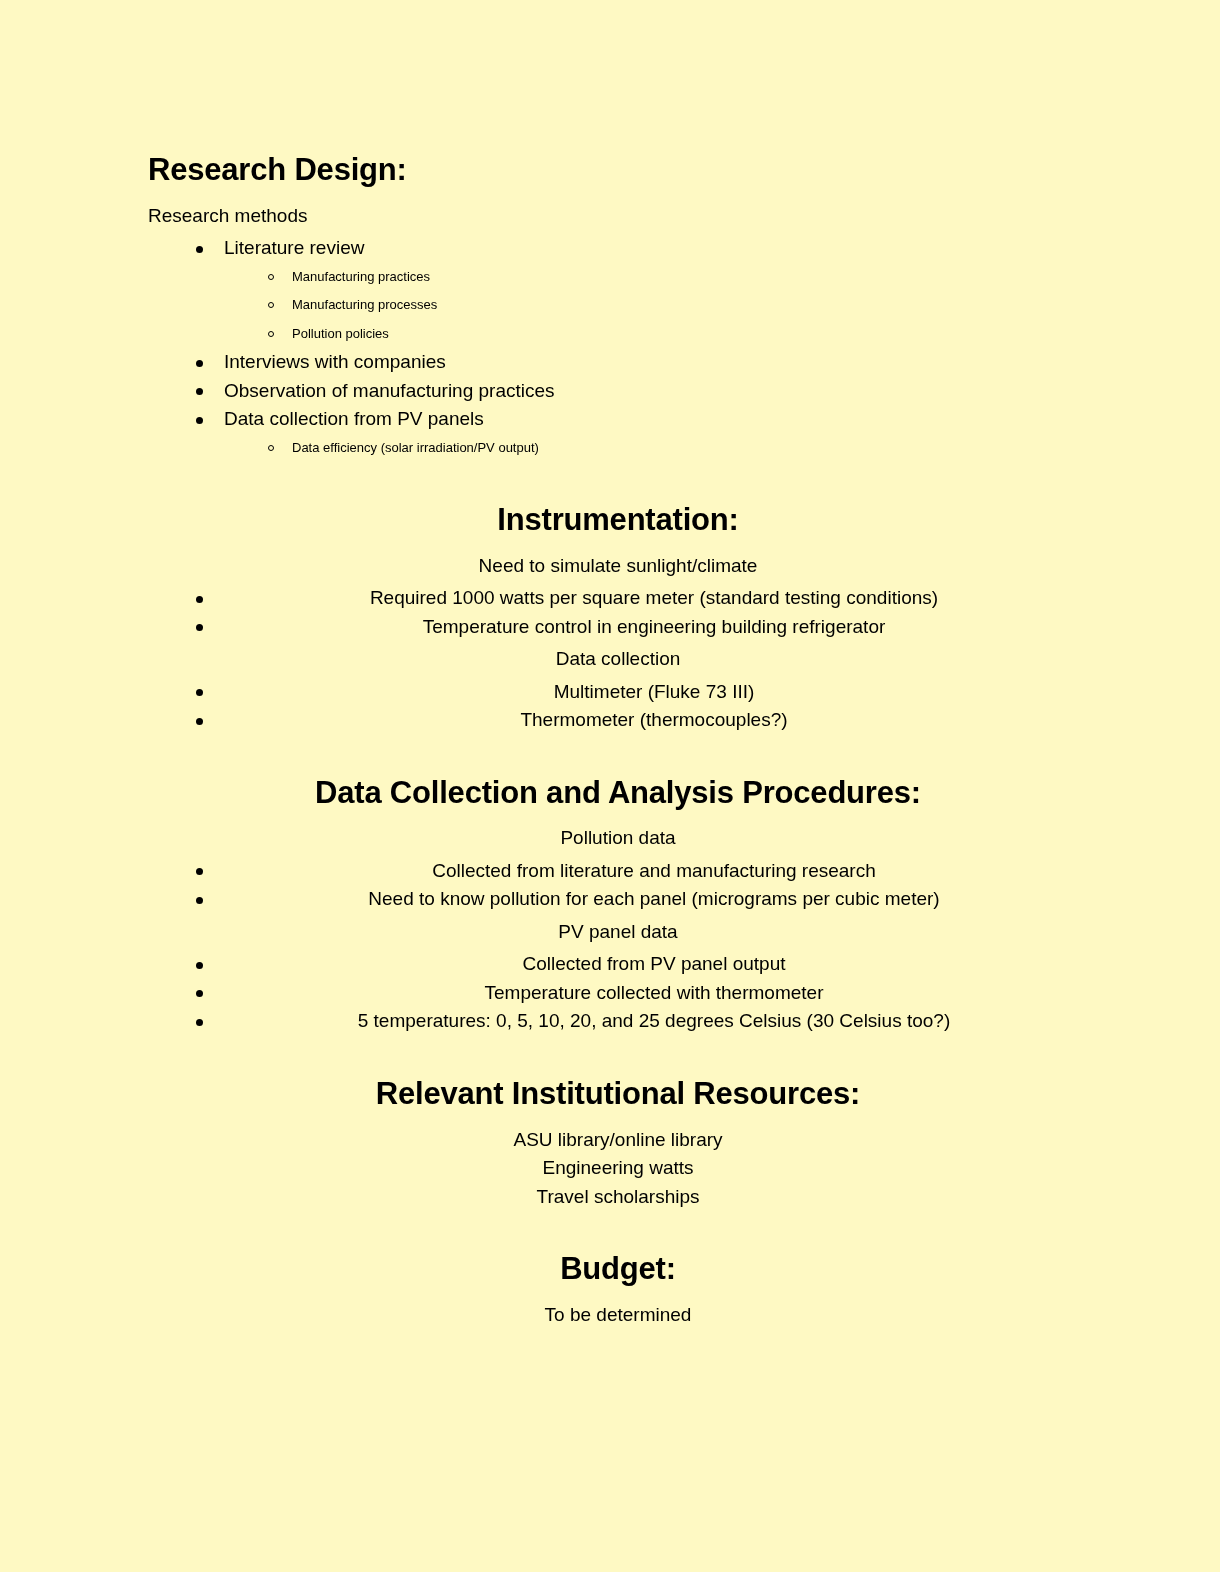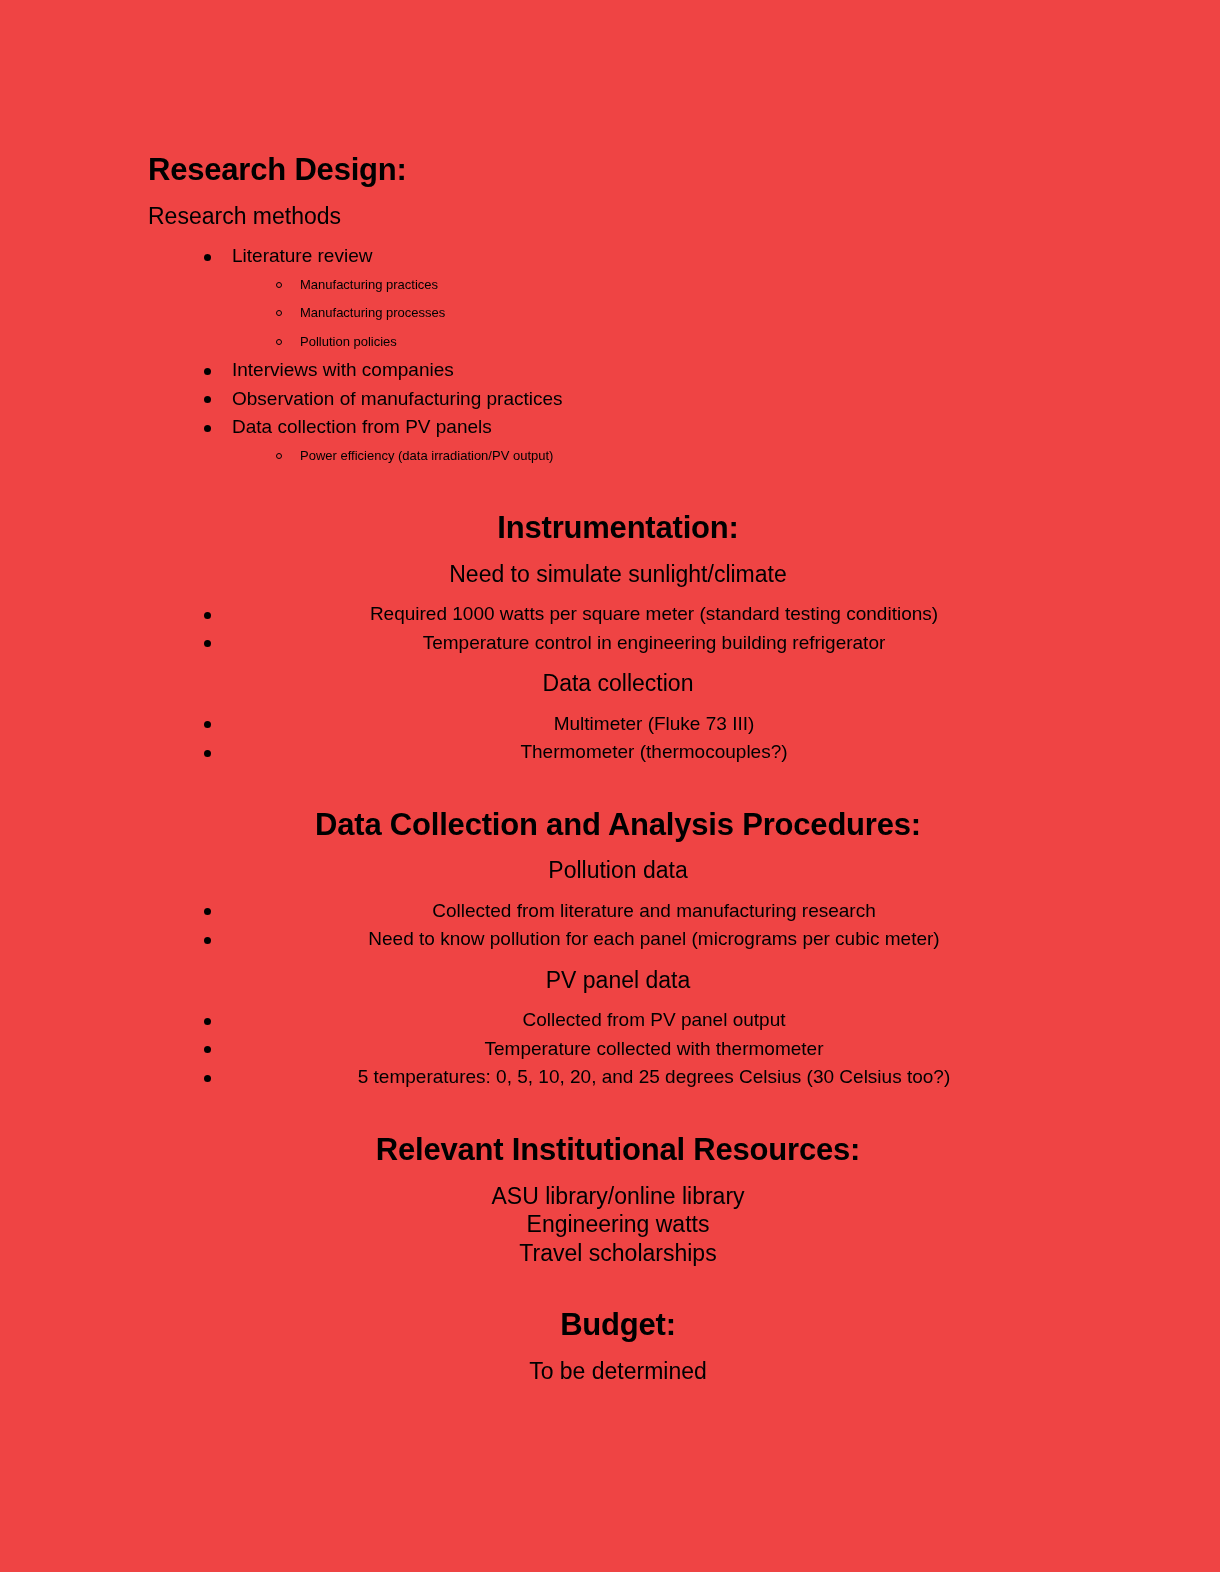--- a/index.html
+++ b/index.html
@@ -5,21 +5,21 @@
 <style>
   html, body {
     margin: 0;
     padding: 0;
     background: #ffffff;
   }
   .page {
     position: relative;
     width: 1220px;
     height: 1572px;
-    background: #ef4444;
+    background: #fef9c3;
     font-family: "Liberation Sans", sans-serif;
     color: #000000;
     overflow: hidden;
     box-sizing: border-box;
     padding: 152px 0 0 148px;
     -webkit-font-smoothing: none;
   }
   .doc {
     width: 940px;
   }
@@ -32,28 +32,28 @@
     line-height: 1.15;
     letter-spacing: -0.2px;
     margin: 0 0 14px 0;
     white-space: nowrap;
   }
   .section + .section {
     margin-top: 40px;
     text-align: center;
   }
   .para {
-    font-size: 23px;
+    font-size: 19px;
     line-height: 28.5px;
     margin: 0;
     white-space: nowrap;
   }
   ul.lvl1 {
     list-style: none;
-    margin: 12px;
+    margin: 4px;
     padding: 0;
   }
   ul.lvl1 > li {
     position: relative;
     font-size: 19px;
     line-height: 28.5px;
     padding-left: 72px;
     white-space: nowrap;
   }
   ul.lvl1 > li > .li-text {
@@ -127,21 +127,21 @@
         <li>
           <span class="bullet-disc"></span>
           <span class="li-text">Observation of manufacturing practices</span>
         </li>
         <li>
           <span class="bullet-disc"></span>
           <span class="li-text">Data collection from PV panels</span>
           <ul class="lvl2">
             <li>
               <span class="bullet-circle"></span>
-              <span class="li-text">Power efficiency (data irradiation/PV output)</span>
+              <span class="li-text">Data efficiency (solar irradiation/PV output)</span>
             </li>
           </ul>
         </li>
       </ul>
     </div>
 
     <div class="section">
       <h1 class="section-heading">Instrumentation:</h1>
       <p class="para">Need to simulate sunlight/climate</p>
       <ul class="lvl1">

